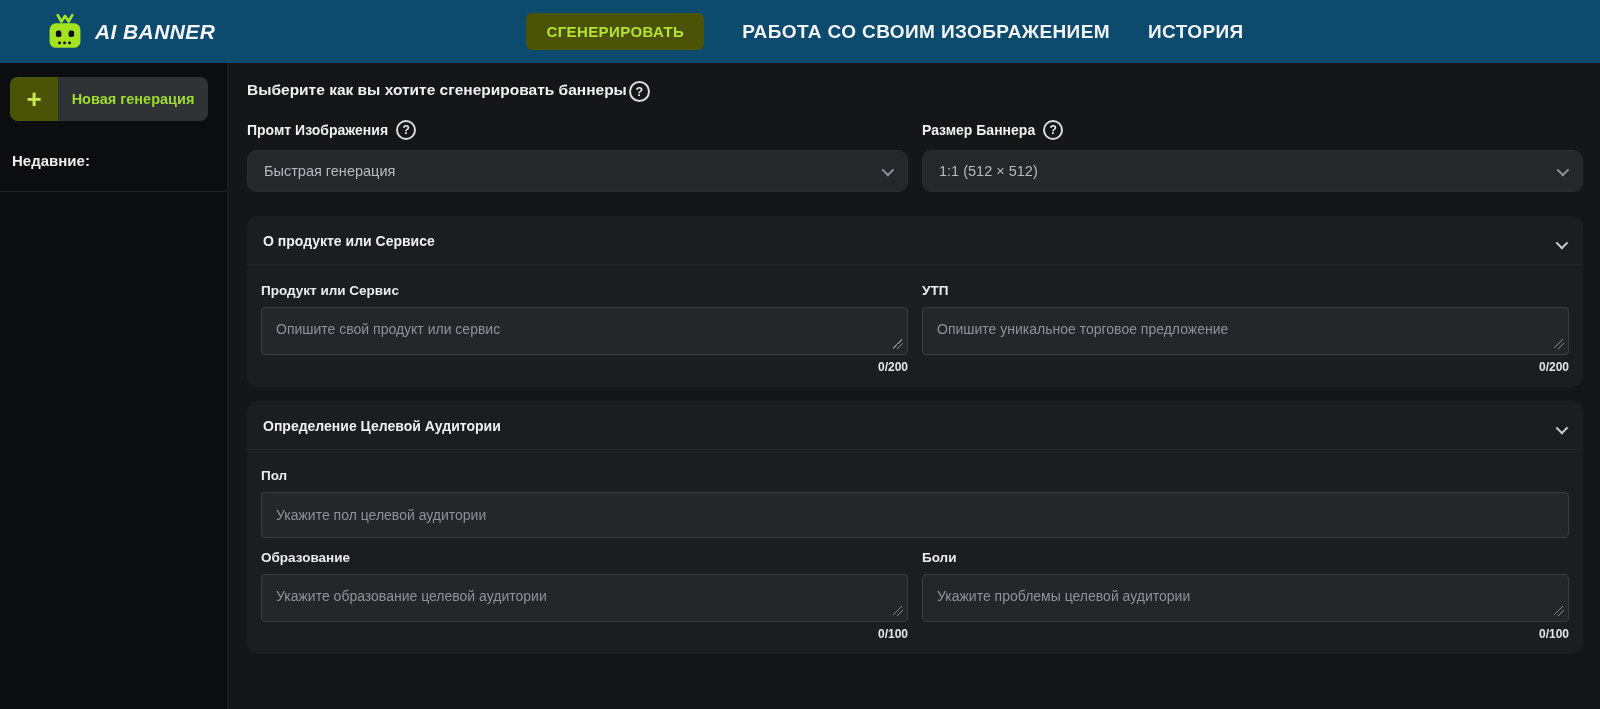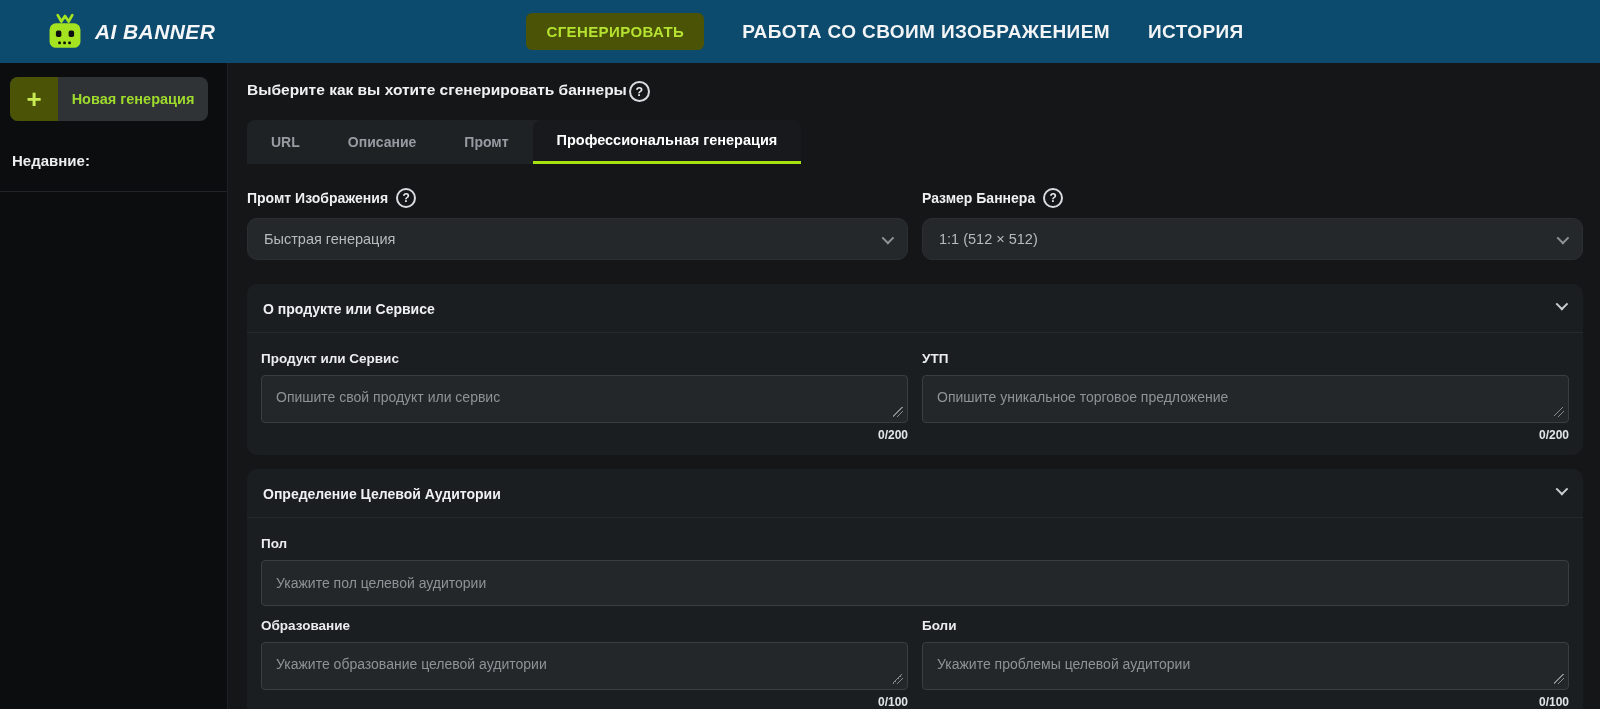--- a/index.html
+++ b/index.html
@@ -56,21 +56,21 @@
   .field-label { color:#eef0f1; font-size:14px; font-weight:bold; }
   .select-box { height:42px; background:#25282a; border:1px solid #2c2f32; border-radius:10px;
     display:flex; align-items:center; justify-content:space-between; padding:12px 16px; cursor:pointer; }
   .select-value { color:#b7bbbf; font-size:14.5px; }
   .chev { width:9px; height:9px; border-right:2px solid #8d9296; border-bottom:2px solid #8d9296;
     transform:rotate(45deg) translateY(-2px); flex:none; }
   .chev.light { border-color:#c9cccf; }
 
   
   .panel { background:#1b1e20; border-radius:10px; margin-bottom:14px; }
-  .panel-header { display:flex; align-items:flex-start; justify-content:space-between;
+  .panel-header { display:flex; align-items:flex-end; justify-content:space-between;
     padding:17px 18px 15px 16px; cursor:pointer; }
   .panel-title { color:#eef0f2; font-size:14px; font-weight:bold; }
   .panel-divider { border-bottom:1px solid #26292c; }
   .panel-content { padding:10px 14px 13px 14px; }
   .two-col { display:grid; grid-template-columns:1fr 1fr; gap:14px; }
   .inner-label { color:#eaecee; font-size:13.5px; font-weight:bold; margin:8px 0 9px 0; }
   .ta-wrap { position:relative; }
   .ta, .ti { width:100%; background:#242729; border:1px solid #3a3e41; border-radius:4px;
     color:#d6d9db; font-family:inherit; font-size:14px; padding:13px 14px; resize:none; display:block; }
   .ta { height:48px; overflow:hidden; }
@@ -117,28 +117,20 @@
       <div class="sidebar-divider"></div>
     </aside>
 
     <main class="main">
 
       <div class="page-title-row">
         <h1>Выберите как вы хотите сгенерировать баннеры</h1>
         <span class="help-icon">?</span>
       </div>
 
-      <div>
-        <div class="tabbar">
-          <div class="tab">URL</div>
-          <div class="tab">Описание</div>
-          <div class="tab">Промт</div>
-          <div class="tab active">Профессиональная генерация</div>
-        </div>
-      </div>
 
       <div class="selects-row">
         <div>
           <div class="field-label-row">
             <span class="field-label">Промт Изображения</span>
             <span class="help-icon small">?</span>
           </div>
           <div class="select-box">
             <span class="select-value">Быстрая генерация</span>
             <span class="chev"></span>

